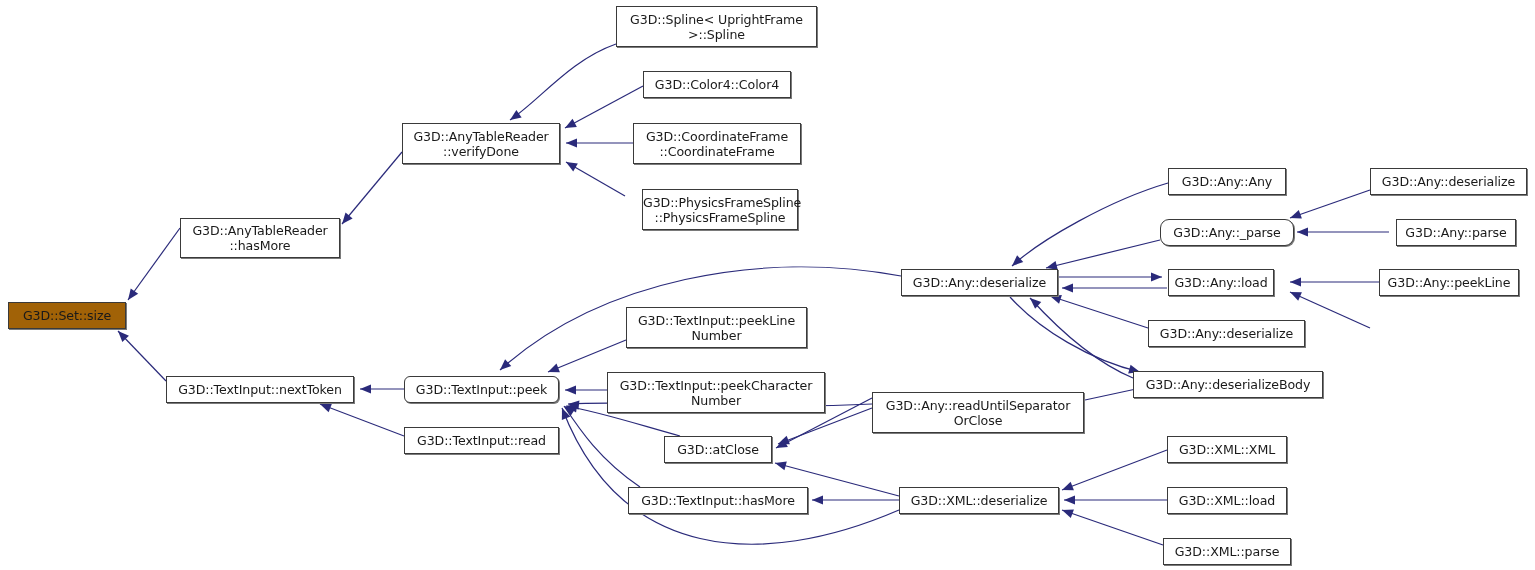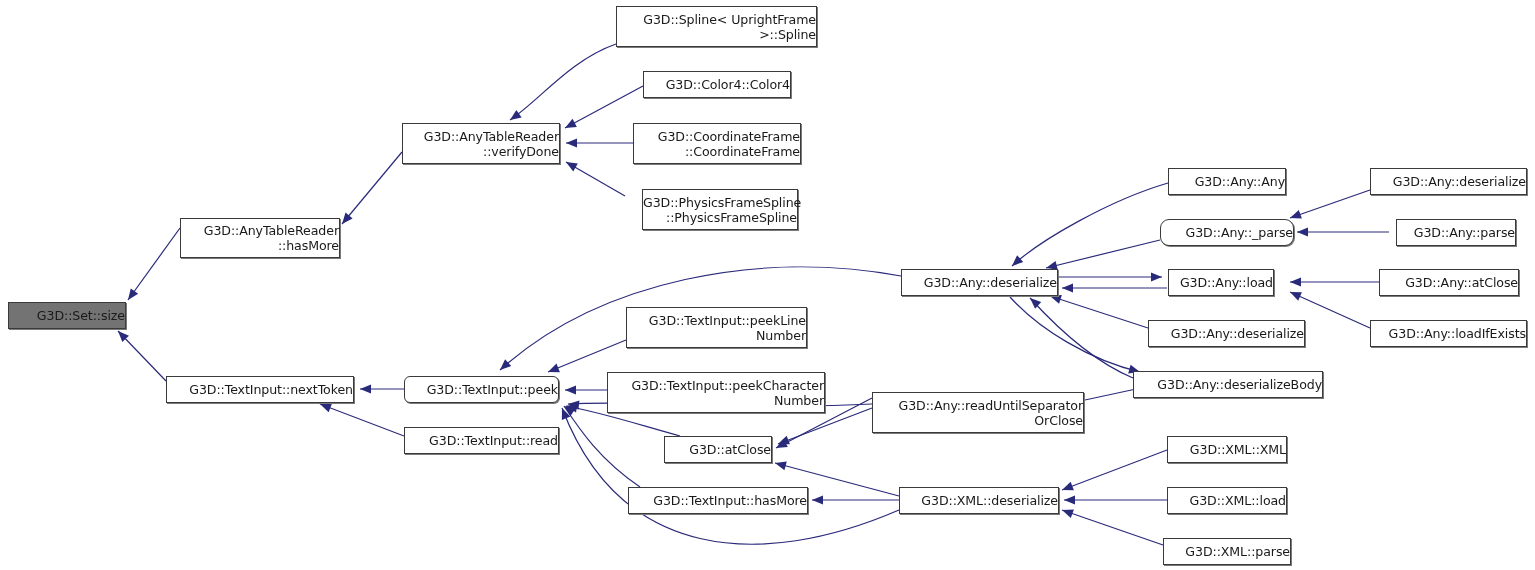--- a/index.html
+++ b/index.html
@@ -34,26 +34,25 @@
     text-align: center;
     display: flex;
     align-items: center;
     justify-content: center;
     white-space: pre;
     letter-spacing: -0.1px;
     z-index: 5;
     box-shadow: 1px 1px 0 0 #7a7a7a;
   }
   .node.highlight {
-    background: #737373;
+    background: #a16207;
   }
   .node .label {
     display: block;
     width: 100%;
-    text-align: right;
   }
 </style>
 </head>
 <body>
 
 <div id="canvas">
   <svg id="edges" viewBox="0 0 1535 570" xmlns="http://www.w3.org/2000/svg">
       <path d="M 180,228 L 128,300" fill="none" stroke="#2a2a7a" stroke-width="1.2"></path>
       <polygon points="0,0 -11,4.6 -11,-4.6" fill="#2a2a7a" transform="translate(128,300) rotate(126)"></polygon>
       <path d="M 166,381 L 118,331" fill="none" stroke="#2a2a7a" stroke-width="1.2"></path>
@@ -153,15 +152,14 @@
     <div class="node" style="left: 1168px; top: 168px; width: 118px; height: 27px;"><span class="label">G3D::Any::Any</span></div>
     <div class="node" style="left: 1160px; top: 219px; width: 134px; height: 27px; border-radius: 9px;"><span class="label">G3D::Any::_parse</span></div>
     <div class="node" style="left: 1168px; top: 269px; width: 106px; height: 27px;"><span class="label">G3D::Any::load</span></div>
     <div class="node" style="left: 1148px; top: 320px; width: 157px; height: 27px;"><span class="label">G3D::Any::deserialize</span></div>
     <div class="node" style="left: 1133px; top: 371px; width: 190px; height: 27px;"><span class="label">G3D::Any::deserializeBody</span></div>
     <div class="node" style="left: 1167px; top: 436px; width: 120px; height: 27px;"><span class="label">G3D::XML::XML</span></div>
     <div class="node" style="left: 1167px; top: 487px; width: 120px; height: 27px;"><span class="label">G3D::XML::load</span></div>
     <div class="node" style="left: 1163px; top: 538px; width: 128px; height: 27px;"><span class="label">G3D::XML::parse</span></div>
     <div class="node" style="left: 1370px; top: 168px; width: 157px; height: 27px;"><span class="label">G3D::Any::deserialize</span></div>
     <div class="node" style="left: 1389px; top: 219px; width: 120px; height: 27px; margin-left: 7px;"><span class="label">G3D::Any::parse</span></div>
-    <div class="node" style="left: 1379px; top: 269px; width: 140px; height: 27px;"><span class="label">G3D::Any::atClose</span></div>
-    <div class="node" style="left: 1370px; top: 320px; width: 157px; height: 27px;"><span class="label">G3D::Any::loadIfExists</span></div>
+    <div class="node" style="left: 1379px; top: 269px; width: 140px; height: 27px;"><span class="label">G3D::Any::peekLine</span></div>
   </div>
 
 </body></html>

